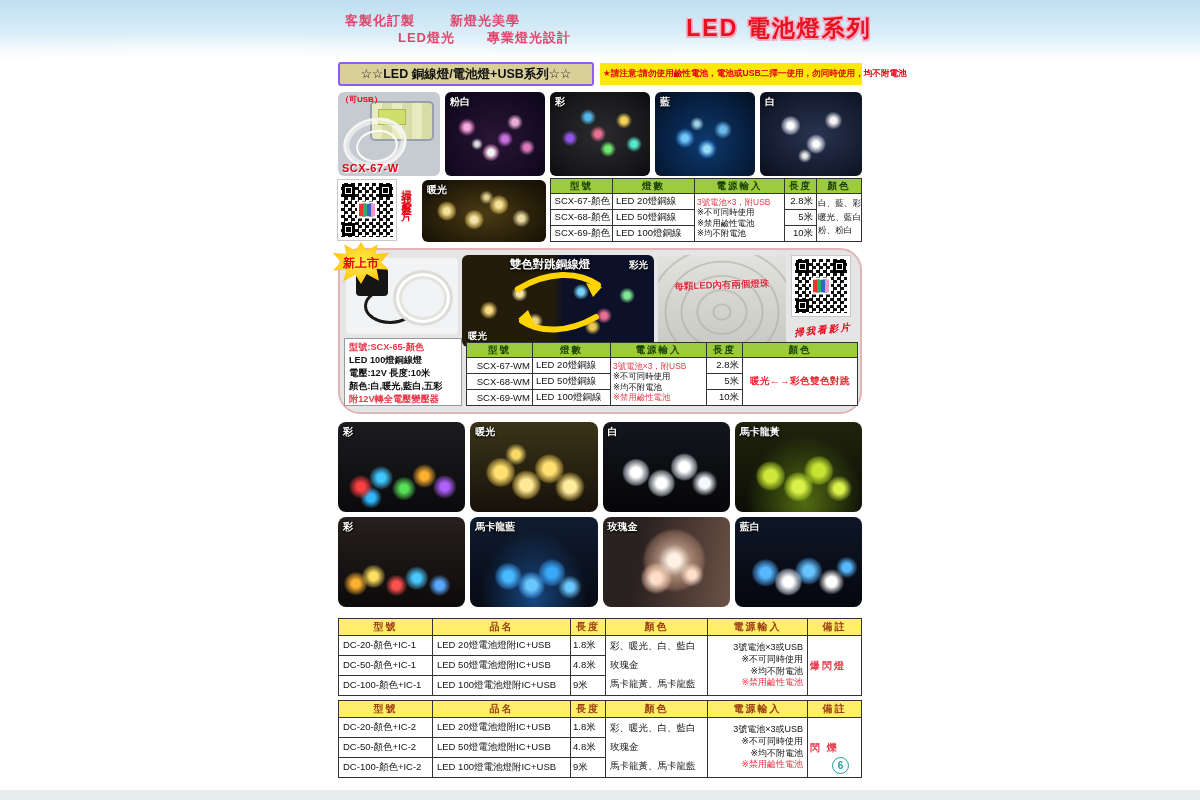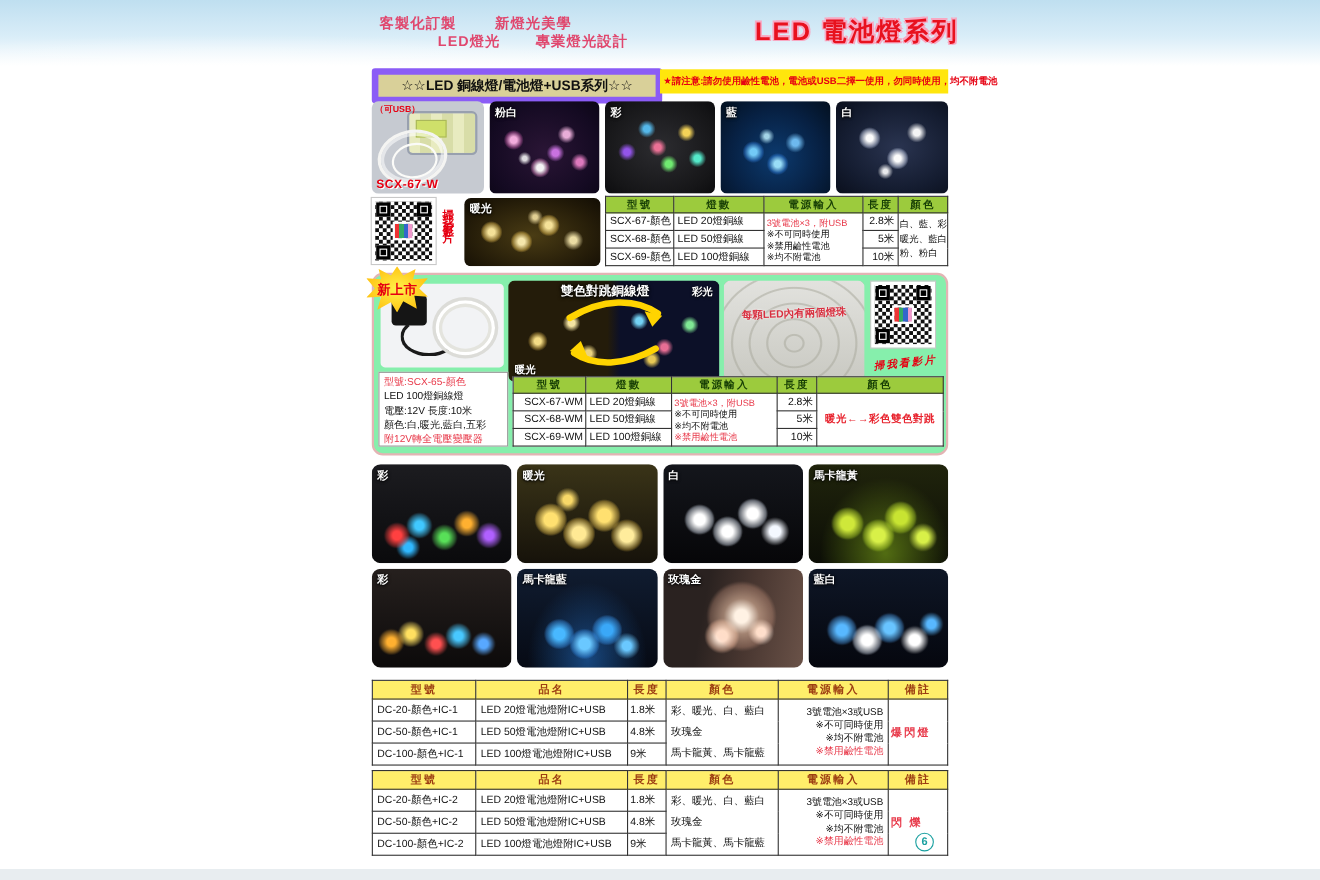--- a/index.html
+++ b/index.html
@@ -13,21 +13,21 @@
       radial-gradient(45% 110% at 62% 140%, rgba(255,255,255,.9), transparent 60%),
       linear-gradient(#bfdff0,#d9edf8 55%,#ffffff)}
   .slog{position:absolute;font-size:13px;font-weight:bold;color:#e0476e;letter-spacing:1px;white-space:nowrap}
   .brand{position:absolute;left:686px;top:13px;width:186px;text-align:center;font-size:23px;font-weight:bold;
     color:#e8111e;letter-spacing:2px;white-space:nowrap;
     text-shadow:1.5px 1.5px 0 #f8a8c2,-1.5px -1.5px 0 #f8a8c2,1.5px -1.5px 0 #f8a8c2,-1.5px 1.5px 0 #f8a8c2}
 
   .content{position:absolute;left:338px;top:62px;width:524px;height:726px}
 
   
-  .series{position:absolute;left:0;top:0;width:252px;height:20px;background:#d9d099;border:6px solid #8b5cf6;
+  .series{position:absolute;left:0;top:0;width:252px;height:20px;background:#d9d099;border:2px solid #8b5cf6;
     border-radius:3px;font-weight:bold;font-size:12.5px;display:flex;align-items:center;justify-content:center;color:#101010;white-space:nowrap}
   .warn{position:absolute;left:262px;top:1px;width:262px;height:22px;background:#ffe60c;color:#e60012;
     font-size:8.6px;font-weight:bold;display:flex;align-items:center;padding:0 3px;box-sizing:border-box;white-space:nowrap}
 
   
   .ph{position:absolute;border-radius:6px;overflow:hidden;background:#000}
   .lab{position:absolute;top:3px;left:5px;color:#fff;font-weight:bold;font-size:10px;z-index:3;
        text-shadow:0 1px 2px rgba(0,0,0,.95),0 0 3px rgba(0,0,0,.8);white-space:nowrap}
   .ph-pinkwhite{background:
     radial-gradient(circle at 22% 42%, rgba(255,180,230,.95) 0 3px, rgba(255,120,210,.35) 7px, transparent 9px),
@@ -95,21 +95,21 @@
   .gtab .md{text-align:right;padding-left:3px}
   .gtab .ct{text-align:left;padding-left:3px}
   .gtab .ln{text-align:right;padding-right:3px}
   .gtab .pw{font-size:8.4px;line-height:1.25;padding:1px 2px;vertical-align:middle}
   .gtab .pw div{white-space:nowrap}
   .gtab .cl{font-size:8.6px;line-height:1.6;padding:0 1px;text-align:left}
   .red{color:#e8394a}
   .dualspan{color:#e8232e;font-weight:bold;font-size:10.5px;text-align:center;letter-spacing:.5px}
 
   
-  .sec2{position:absolute;left:0;top:186px;width:520px;height:162px;border:2px solid #e3b4b4;border-radius:10px;background:#86efac}
+  .sec2{position:absolute;left:0;top:186px;width:520px;height:162px;border:2px solid #e3b4b4;border-radius:22px;background:#e5e5e5}
   .badge{position:absolute;left:-7px;top:-8px;width:56px;height:42px;display:flex;align-items:center;justify-content:center;
     background:radial-gradient(#fff24a,#ffb300);color:#e60012;font-weight:bold;font-size:12px;z-index:5;
     clip-path:polygon(50% 0%,60% 20%,80% 6%,76% 28%,100% 26%,86% 48%,100% 66%,78% 64%,82% 92%,60% 76%,50% 100%,40% 78%,18% 94%,24% 66%,0% 68%,14% 48%,0% 26%,24% 28%,20% 6%,40% 20%)}
   .ad-photo{position:absolute;left:6px;top:8px;width:112px;height:76px;background:#f2f3f5;border-radius:4px;overflow:hidden}
   .ad-body{position:absolute;left:10px;top:10px;width:32px;height:28px;background:#151515;border-radius:4px}
   .ad-body::after{content:"";position:absolute;left:10px;top:-5px;width:12px;height:5px;background:#888}
   .ad-cord{position:absolute;left:18px;top:30px;width:46px;height:30px;border:3px solid #1a1a1a;border-color:transparent transparent #1a1a1a #1a1a1a;border-radius:50%}
   .ad-coil{position:absolute;right:5px;top:12px;width:54px;height:50px;border:3px solid #dcdcd8;border-radius:50%;
     box-shadow:inset 0 0 0 3px #fff,inset 0 0 0 6px #e4e4de}
   .dual{position:absolute;left:122px;top:5px;width:192px;height:92px;border-radius:6px;overflow:hidden;
@@ -129,21 +129,21 @@
   .closeup{position:absolute;left:318px;top:5px;width:128px;height:92px;border-radius:6px;overflow:hidden;
     background:
       repeating-radial-gradient(ellipse at 50% 62%, transparent 0 7px, rgba(170,170,158,.55) 8px 9px, transparent 10px 16px),
       linear-gradient(#e2e2de,#c9c9c2)}
   .closeup span{position:absolute;left:4px;top:24px;right:4px;text-align:center;color:#d83040;font-weight:bold;font-size:9.5px;
     transform:rotate(-2deg);text-shadow:0 0 2px #fff}
   .qr2cap{position:absolute;left:448px;top:74px;width:70px;text-align:center;color:#e60012;font-weight:bold;
     font-size:9.5px;font-style:italic;transform:rotate(-6deg);letter-spacing:2px}
   .infobox{position:absolute;left:4px;top:88px;width:118px;height:68px;border:1px solid #9a9a9a;background:#fff;
     padding:2px 4px;box-sizing:border-box}
-  .infobox div{font-size:9.2px;font-weight:normal;line-height:1.42;white-space:nowrap}
+  .infobox div{font-size:9.2px;font-weight:bold;line-height:1.42;white-space:nowrap}
 
   
   .gallery{position:absolute;left:0;top:360px;width:524px;display:grid;grid-template-columns:repeat(4,1fr);gap:5px}
   .gallery .ph{position:relative;width:auto;height:90px;border-radius:8px}
   .g-multi{background:
     radial-gradient(circle at 18% 72%, #ff4040 0 4px, rgba(255,64,64,.3) 10px, transparent 12px),
     radial-gradient(circle at 34% 62%, #40c8ff 0 4px, rgba(64,200,255,.3) 10px, transparent 12px),
     radial-gradient(circle at 52% 74%, #58e058 0 4px, rgba(88,224,88,.3) 10px, transparent 12px),
     radial-gradient(circle at 68% 60%, #ffb030 0 4px, rgba(255,176,48,.3) 10px, transparent 12px),
     radial-gradient(circle at 84% 72%, #b060ff 0 4px, rgba(176,96,255,.3) 10px, transparent 12px),

